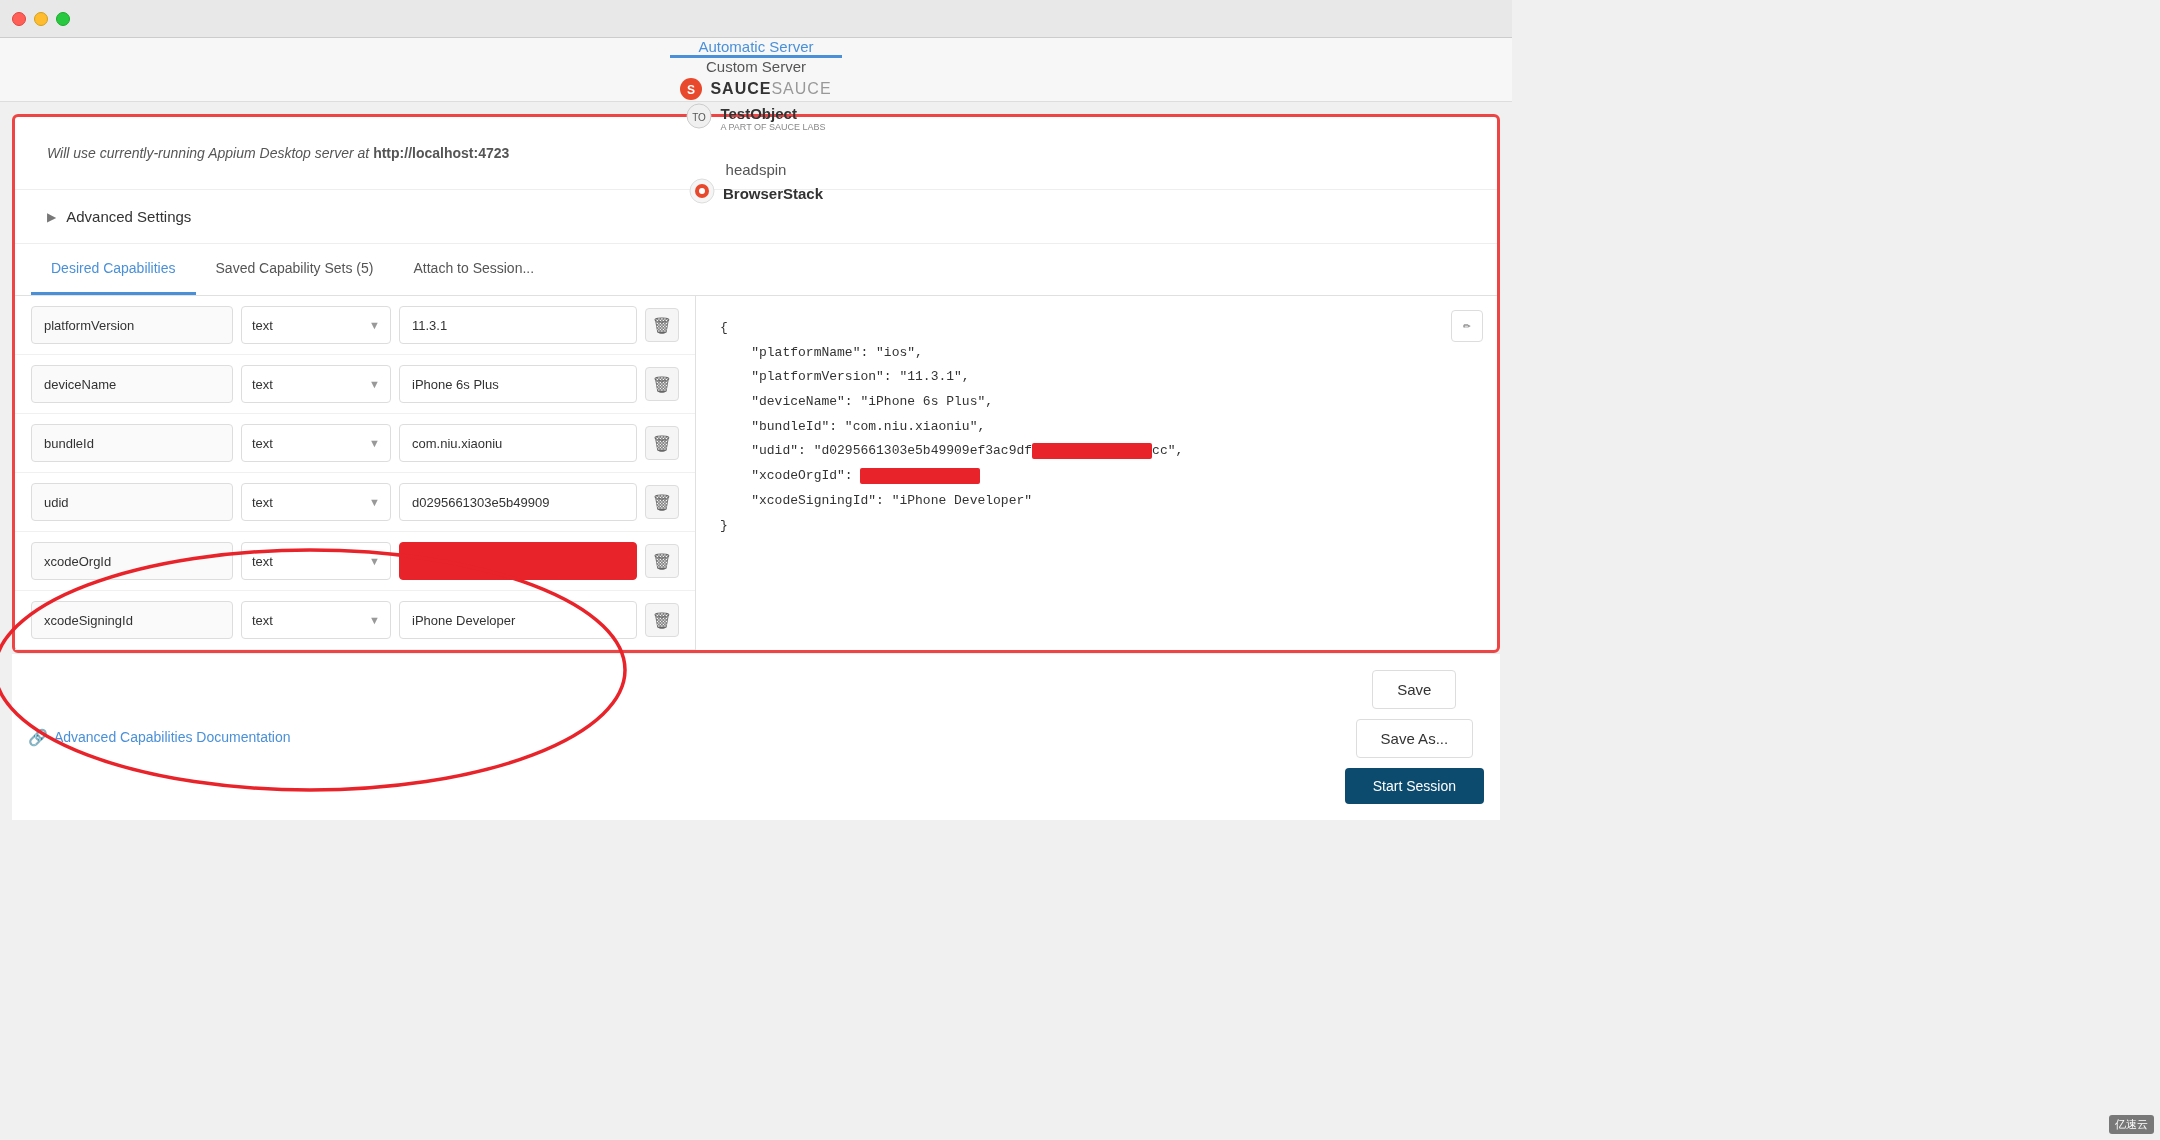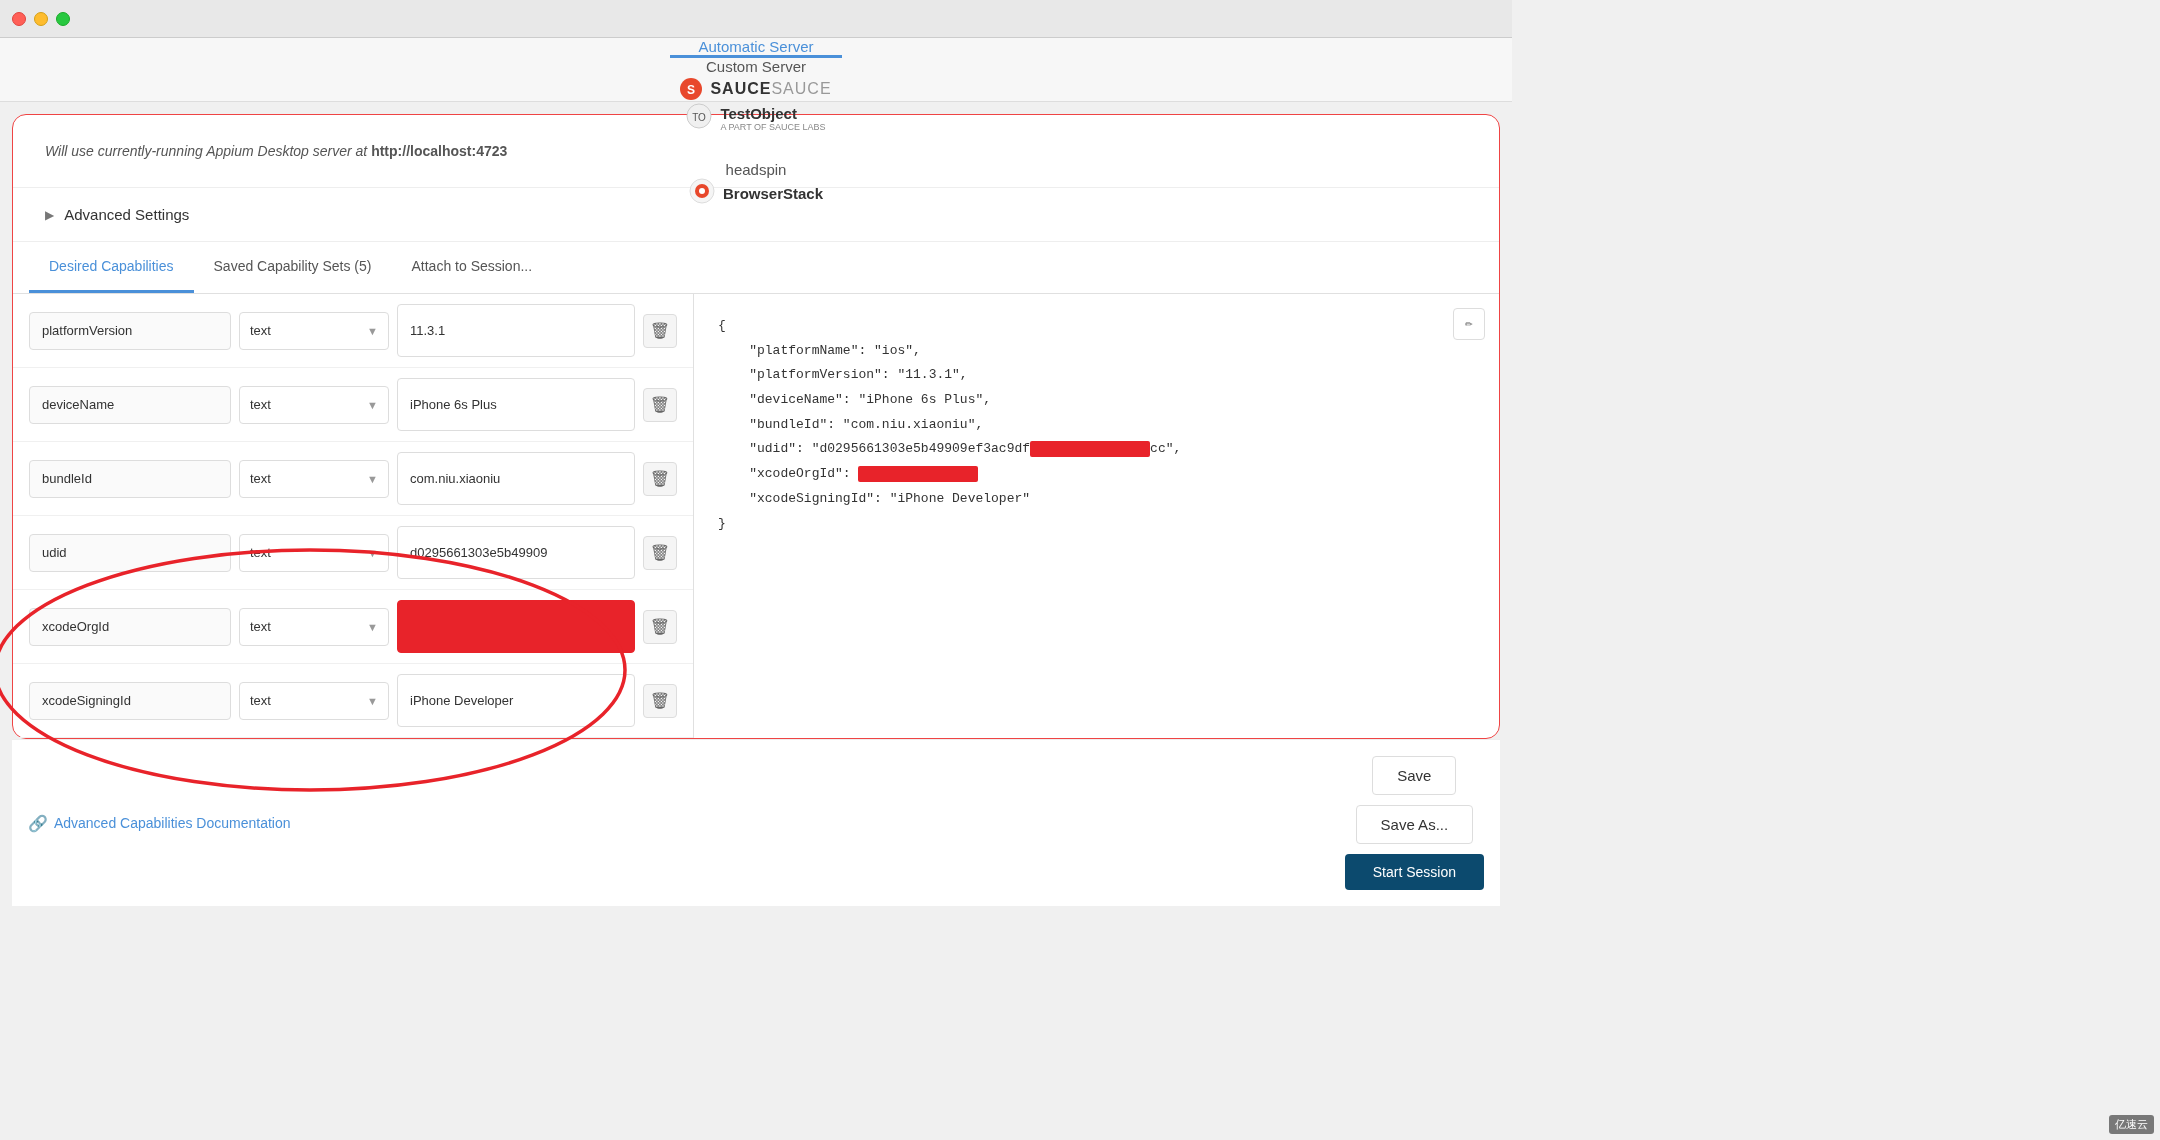--- a/index.html
+++ b/index.html
@@ -194,21 +194,21 @@
       font-size: 13px;
       color: #333;
       background: white;
       cursor: pointer;
       display: flex;
       align-items: center;
       justify-content: space-between;
     }
     .cap-value-input {
       flex: 1;
-      height: 53px;
+      height: 38px;
       border: 1px solid #ddd;
       border-radius: 4px;
       padding: 0 12px;
       font-size: 13px;
       color: #333;
       background: white;
     }
     .cap-value-input.highlighted {
       background: #e8232a;
       border-color: #e8232a;
@@ -381,21 +381,21 @@
       <svg width="26" height="26" viewBox="0 0 26 26">
           <circle cx="13" cy="13" r="12" fill="#f5f5f5" stroke="#ddd"></circle>
           <circle cx="13" cy="13" r="7" fill="#e8482c"></circle>
           <circle cx="13" cy="13" r="3" fill="white"></circle>
         </svg>
     </span>
     <span style="font-size:15px;font-weight:600;color:#333;">BrowserStack</span>
   </div>
 </div>
 
-<div style="margin: 12px 12px 0; background: white; border: 1px solid #ef4444; border-radius: 14px;">
+<div style="margin: 12px 12px 0; background: white; border: 3px solid #ef4444; border-radius: 6px;">
 
   <div class="info-bar">
     <span><em>Will use currently-running Appium Desktop server at <strong>http://localhost:4723</strong></em></span>
   </div>
 
   <div class="advanced-settings">
     <span class="chevron-icon">▶</span>
     <span>Advanced Settings</span>
   </div>
 

